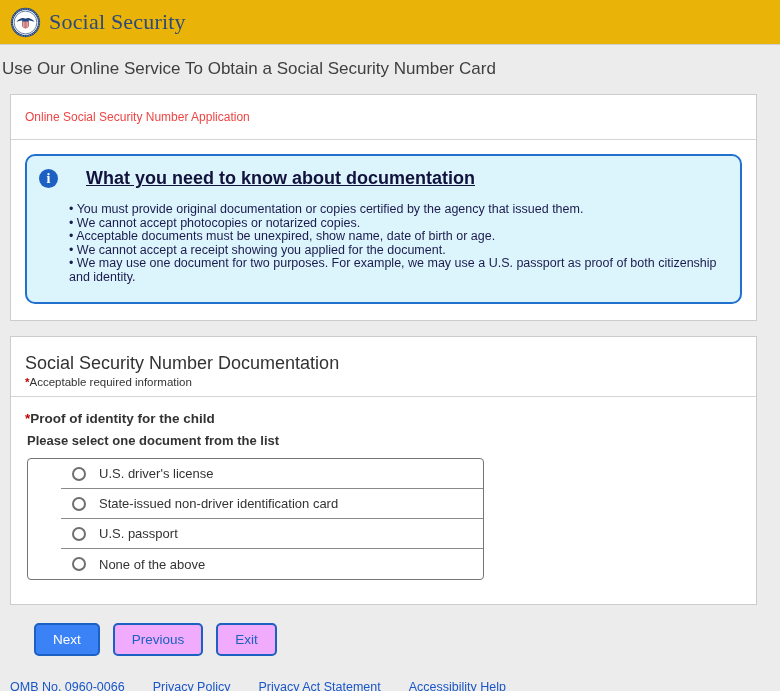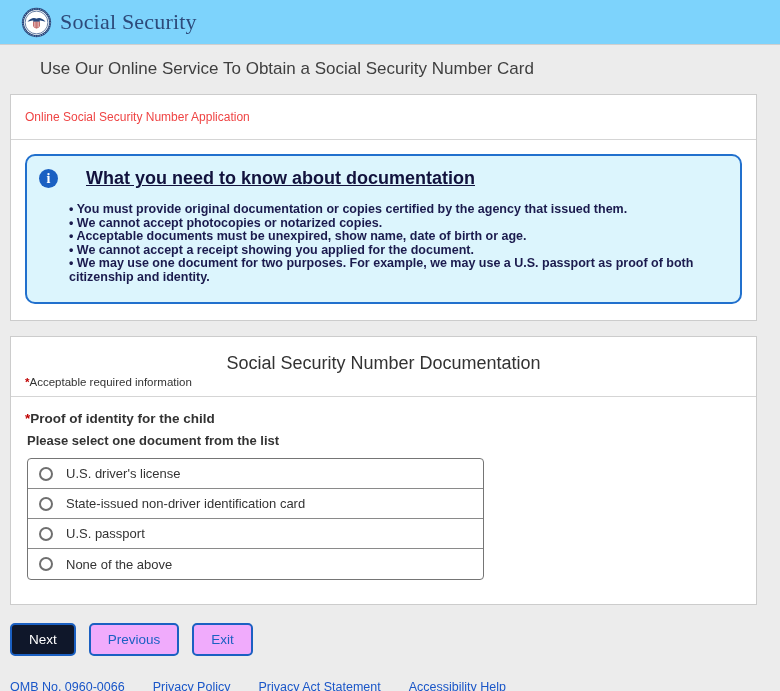--- a/index.html
+++ b/index.html
@@ -6,42 +6,41 @@
   html, body { width: 780px; height: 691px; }
   body {
     font-family: "Liberation Sans", sans-serif;
     background: #ececec;
     color: #333;
     overflow: hidden;
   }
 
   
   .topbar {
-    background: #7dd3fc;
+    background: #eab308;
     height: 45px;
     display: flex;
     align-items: center;
-    padding-left: 21px;
+    padding-left: 10px;
     border-bottom: 1px solid #cfcfcf;
   }
   .seal { width: 31px; height: 31px; flex: 0 0 auto; }
   .brand {
     font-family: "Liberation Serif", serif;
     font-size: 22px;
     color: #2d4a7a;
     margin-left: 8px;
     letter-spacing: 0.2px;
   }
 
   
   .page-title {
     font-size: 17px;
     color: #3f3f3f;
-    padding: 14px 8px 15px 16px;
-    margin-left: 24px;
+    padding: 14px 8px 15px 2px;
   }
 
   
   .card {
     background: #ffffff;
     border: 1px solid #cccccc;
     margin: 0 23px 0 10px;
   }
   .card + .card { margin-top: 15px; }
   .card-header {
@@ -76,45 +75,46 @@
     text-align: center;
     flex: 0 0 auto;
   }
   .info-title {
     font-size: 18px;
     font-weight: bold;
     margin-left: 28px;
     color: #12123d;
     text-decoration: underline;
   }
-  .info-bullets { margin: 14px 0 0 30px; font-weight: bold; }
+  .info-bullets { margin: 14px 0 0 30px; }
   .info-bullets li {
     list-style: none;
     font-size: 12.5px;
     line-height: 13.5px;
     color: #1b1b4e;
   }
   .info-bullets li::before { content: "\2022  "; }
 
   
   .doc-header { padding: 16px 14px 8px 14px; border-bottom: 1px solid #d5d5d5; }
-  .doc-header h2 { font-size: 18px; font-weight: normal; color: #333; text-align: center; }
+  .doc-header h2 { font-size: 18px; font-weight: normal; color: #333; }
   .required-note { font-size: 11.5px; color: #333; margin-top: 2px; }
   .req { color: #c00000; font-weight: bold; }
 
   .doc-body { padding: 14px 14px 24px 14px; }
   .question-label { font-size: 13.5px; font-weight: bold; color: #333; }
   .question-hint { font-size: 13px; color: #333; margin: 7px 0 10px 2px; font-weight: bold; }
 
   .option-list {
     width: 457px;
     border: 1px solid #757575;
     border-radius: 4px;
     background: #fff;
     margin-left: 2px;
+    padding-left: 33px;
   }
   .option-row {
     display: flex;
     align-items: center;
     height: 30px;
     padding-left: 11px;
     border-bottom: 1px solid #8a8a8a;
     cursor: pointer;
   }
   .option-row:last-child { border-bottom: none; }
@@ -137,23 +137,24 @@
     margin: 18px 0 0 10px;
   }
   .btn {
     font-family: "Liberation Sans", sans-serif;
     font-size: 13.5px;
     border-radius: 5px;
     padding: 7px 17px;
     cursor: pointer;
   }
   .btn-primary {
-    background: #0f172a;
+    background: #3b82f6;
     color: #ffffff;
     border: 2px solid #1b60c2;
+    margin-left: 24px;
   }
   .btn-outline {
     background: #f0abfc;
     color: #1b60c2;
     border: 2px solid #1b60c2;
   }
 
   
   .footer-links {
     display: flex;

